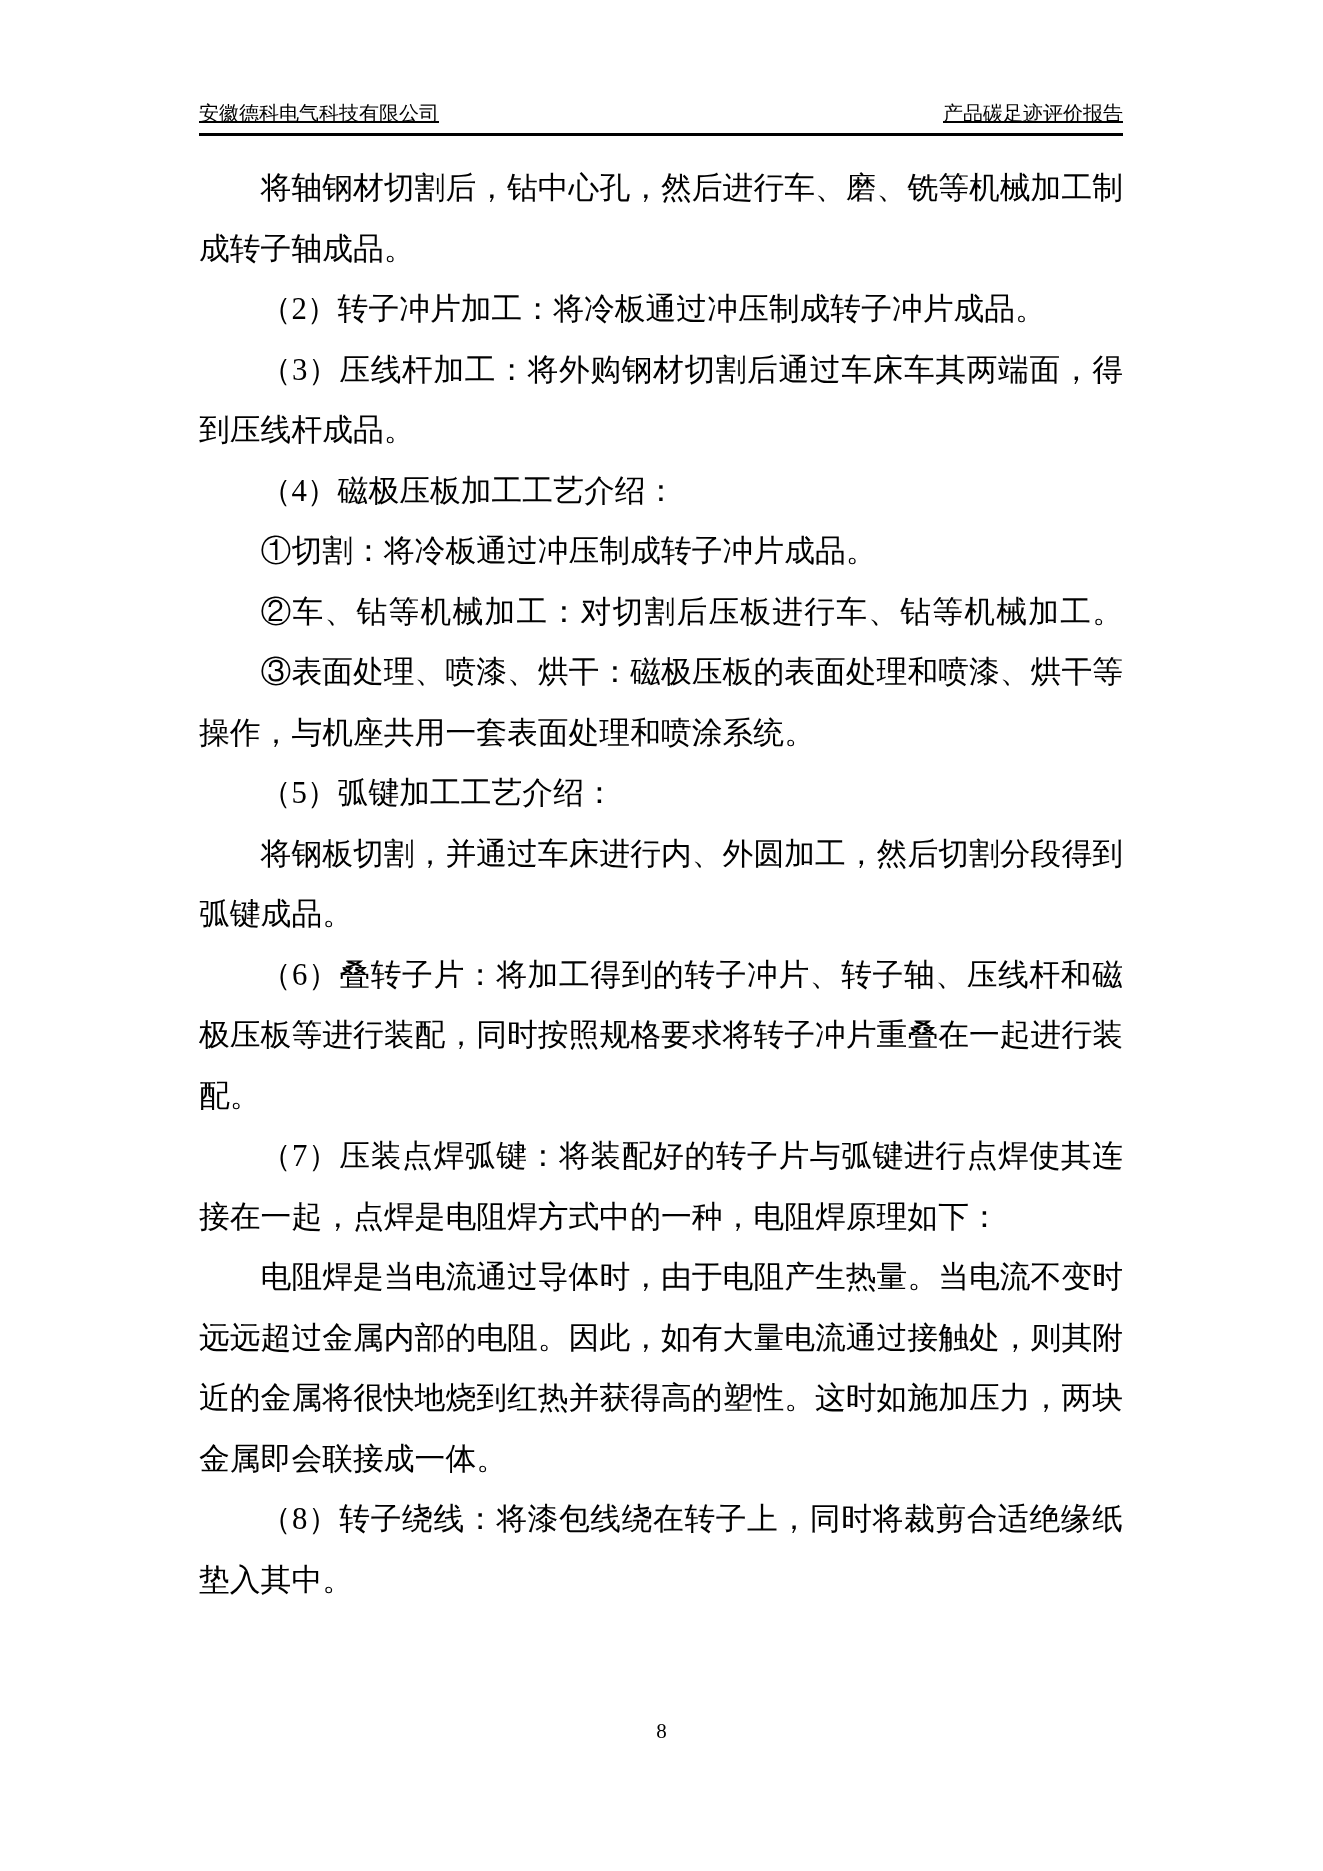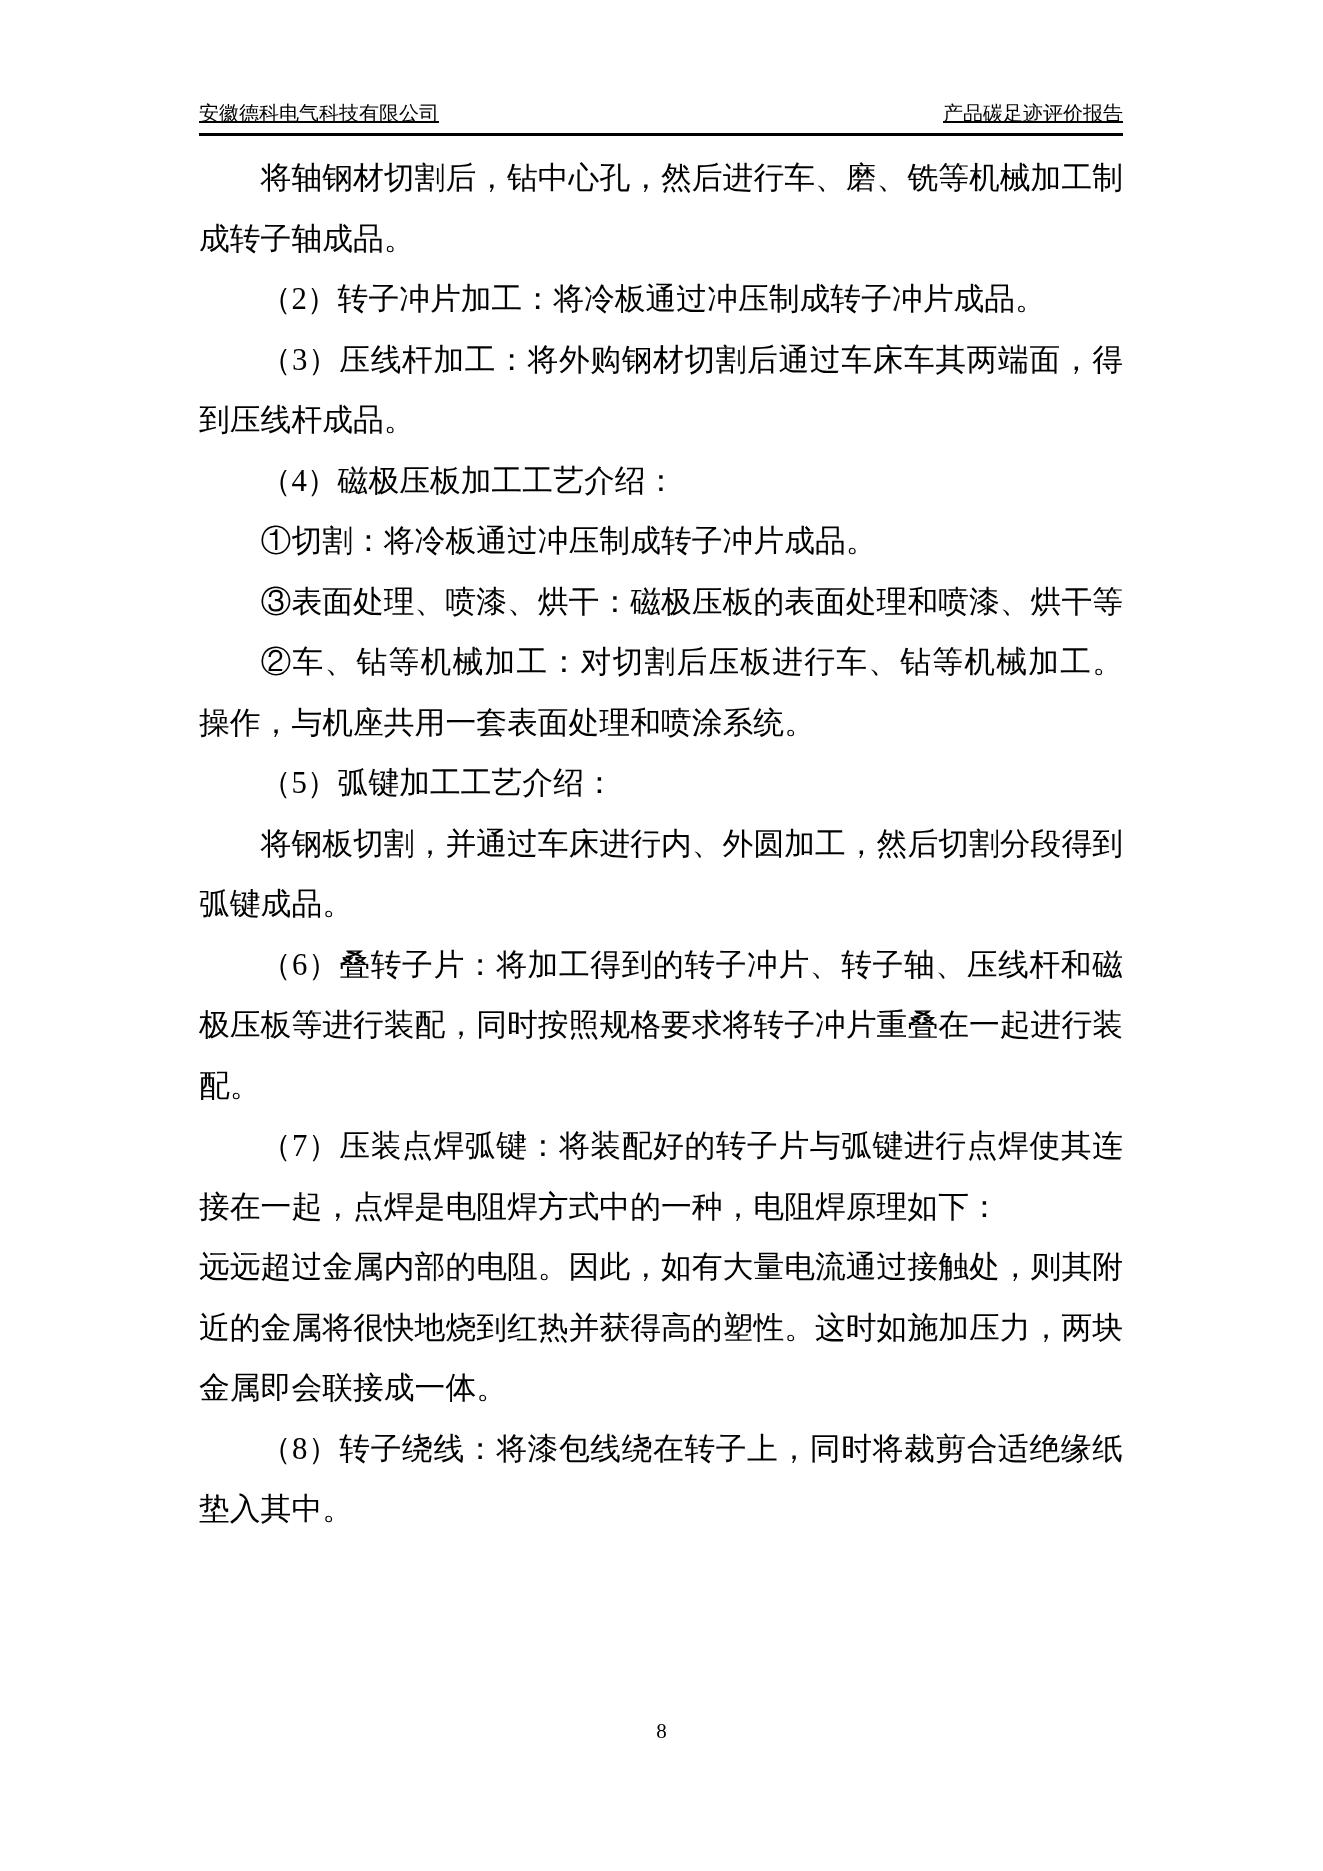--- a/index.html
+++ b/index.html
@@ -26,21 +26,21 @@
     align-items: flex-end;
     font-size: 20px;
     line-height: 27px;
     padding-bottom: 6px;
     border-bottom: 3px solid #000000;
     text-decoration: underline;
   }
   .doc-body {
     position: absolute;
     left: 199px;
-    top: 148px;
+    top: 158px;
     width: 924px;
     font-size: 30.8px;
   }
   .line {
     line-height: 60.5px;
     height: 60.5px;
     white-space: nowrap;
     text-align: justify;
     text-align-last: left;
   }
@@ -72,31 +72,32 @@
   </div>
 
   <div class="doc-body">
       <div class="line indent fill">将轴钢材切割后，钻中心孔，然后进行车、磨、铣等机械加工制</div>
       <div class="line">成转子轴成品。</div>
       <div class="line indent">（2）转子冲片加工：将冷板通过冲压制成转子冲片成品。</div>
       <div class="line indent fill">（3）压线杆加工：将外购钢材切割后通过车床车其两端面，得</div>
       <div class="line">到压线杆成品。</div>
       <div class="line indent">（4）磁极压板加工工艺介绍：</div>
       <div class="line indent">①切割：将冷板通过冲压制成转子冲片成品。</div>
+      <div class="line indent fill">②车、钻等机械加工：对切割后压板进行车、钻等机械加工。</div>
       <div class="line indent fill">③表面处理、喷漆、烘干：磁极压板的表面处理和喷漆、烘干等</div>
-      <div class="line indent fill">②车、钻等机械加工：对切割后压板进行车、钻等机械加工。</div>
       <div class="line">操作，与机座共用一套表面处理和喷涂系统。</div>
       <div class="line indent">（5）弧键加工工艺介绍：</div>
       <div class="line indent fill">将钢板切割，并通过车床进行内、外圆加工，然后切割分段得到</div>
       <div class="line">弧键成品。</div>
       <div class="line indent fill">（6）叠转子片：将加工得到的转子冲片、转子轴、压线杆和磁</div>
       <div class="line fill">极压板等进行装配，同时按照规格要求将转子冲片重叠在一起进行装</div>
       <div class="line">配。</div>
       <div class="line indent fill">（7）压装点焊弧键：将装配好的转子片与弧键进行点焊使其连</div>
       <div class="line">接在一起，点焊是电阻焊方式中的一种，电阻焊原理如下：</div>
+      <div class="line indent fill">电阻焊是当电流通过导体时，由于电阻产生热量。当电流不变时</div>
       <div class="line fill">远远超过金属内部的电阻。因此，如有大量电流通过接触处，则其附</div>
       <div class="line fill">近的金属将很快地烧到红热并获得高的塑性。这时如施加压力，两块</div>
       <div class="line">金属即会联接成一体。</div>
       <div class="line indent fill">（8）转子绕线：将漆包线绕在转子上，同时将裁剪合适绝缘纸</div>
       <div class="line">垫入其中。</div>
     </div>
 
   <div class="footer">8</div>
 
 </div>

